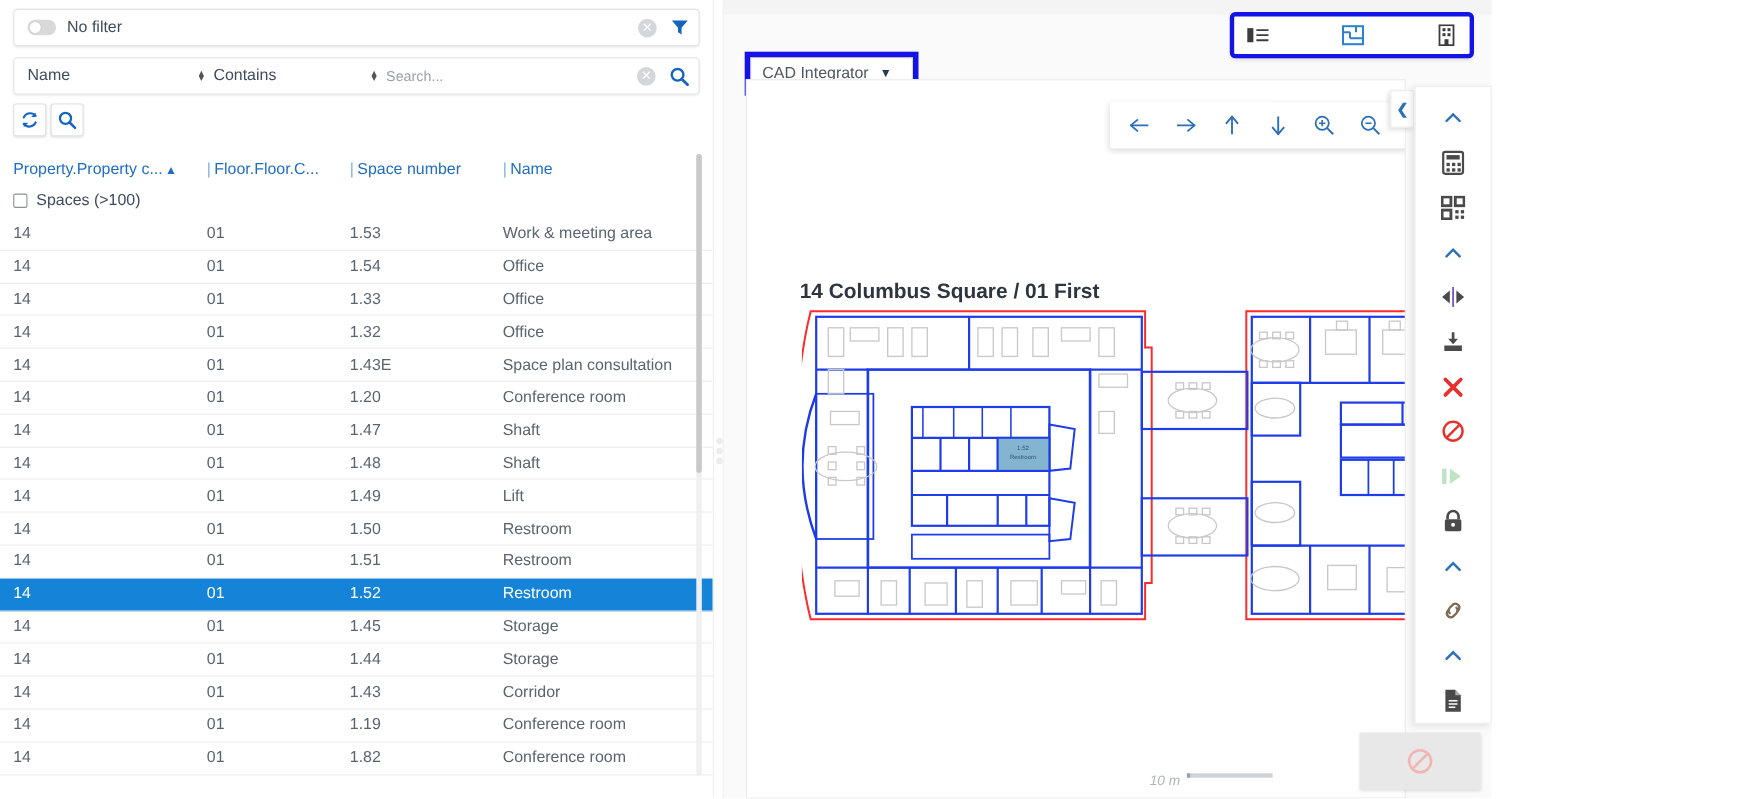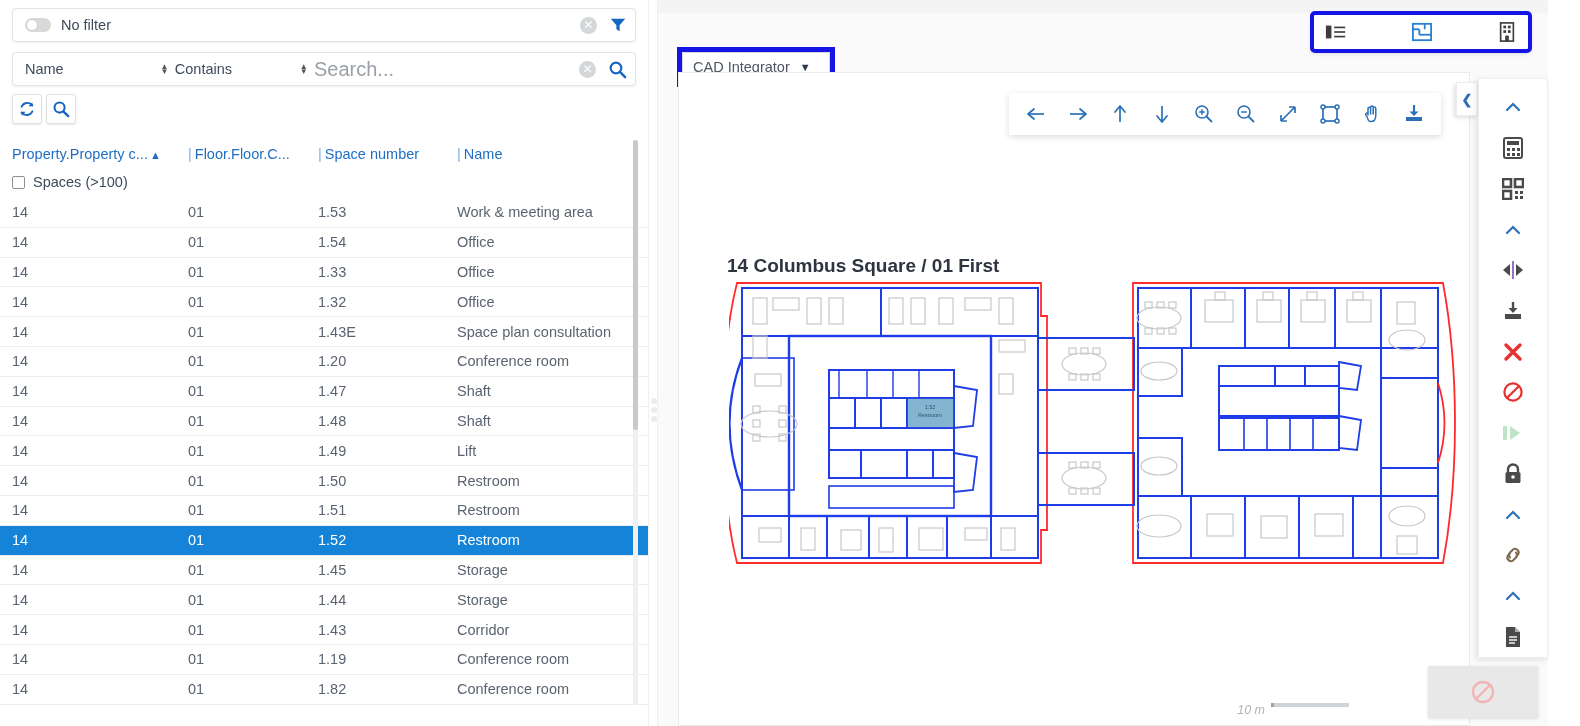--- a/index.html
+++ b/index.html
@@ -2,21 +2,21 @@
 <html><head>
 <meta charset="utf-8">
 <style>
   * { box-sizing: border-box; margin: 0; padding: 0; }
   html, body {
     width: 1580px; height: 726px;
     font-family: "Liberation Sans", sans-serif;
     background: #ffffff;
     overflow: hidden;
   }
-  .app { position: relative; width: 1548px; height: 726px; display: flex; }
+  .app { position: relative; width: 1356px; height: 726px; display: flex; }
 
   
   .left-panel {
     width: 648px; height: 726px;
     background: #ffffff;
     position: relative;
     flex: 0 0 648px;
   }
   .filter-bar {
     margin: 8px 12px 0 12px;
@@ -64,21 +64,21 @@
   .sel-field { font-size: 14.5px; color: #3e4b5b; }
   .sel-name { width: 152px; }
   .sel-op { width: 140px; }
   .spinner-arrows {
     display: inline-flex; flex-direction: column; align-items: center;
     width: 12px; margin-right: 5px; color: #555; line-height: 5px;
   }
   .spinner-arrows span { font-size: 8px; }
   .search-input {
     border: none; outline: none; flex: 1;
-    font-size: 20px; color: #3e4b5b;
+    font-size: 13px; color: #3e4b5b;
     font-family: "Liberation Sans", sans-serif;
     background: transparent;
   }
   .search-input::placeholder { color: #9aa0a6; }
 
   .btn-row { margin: 8px 0 0 12px; display: flex; gap: 4px; }
   .sq-btn {
     width: 30px; height: 30px;
     border: 1px solid #e1e1e1; border-radius: 3px;
     background: #fff;

